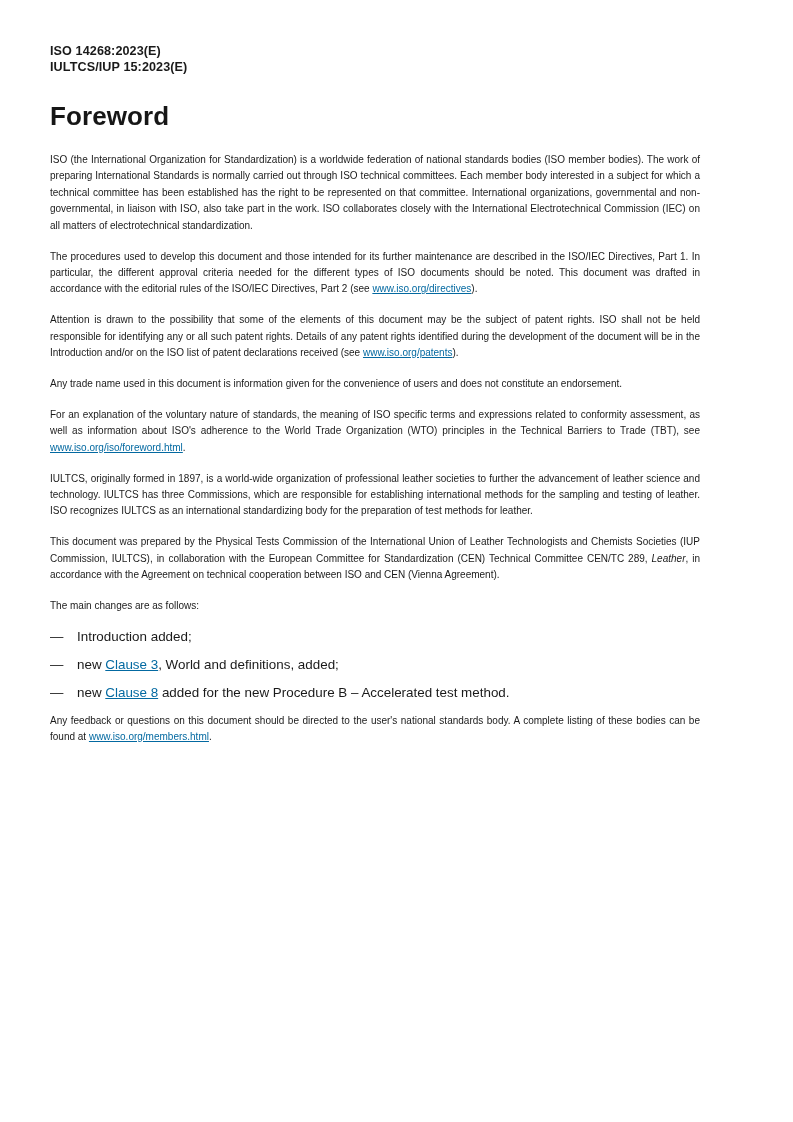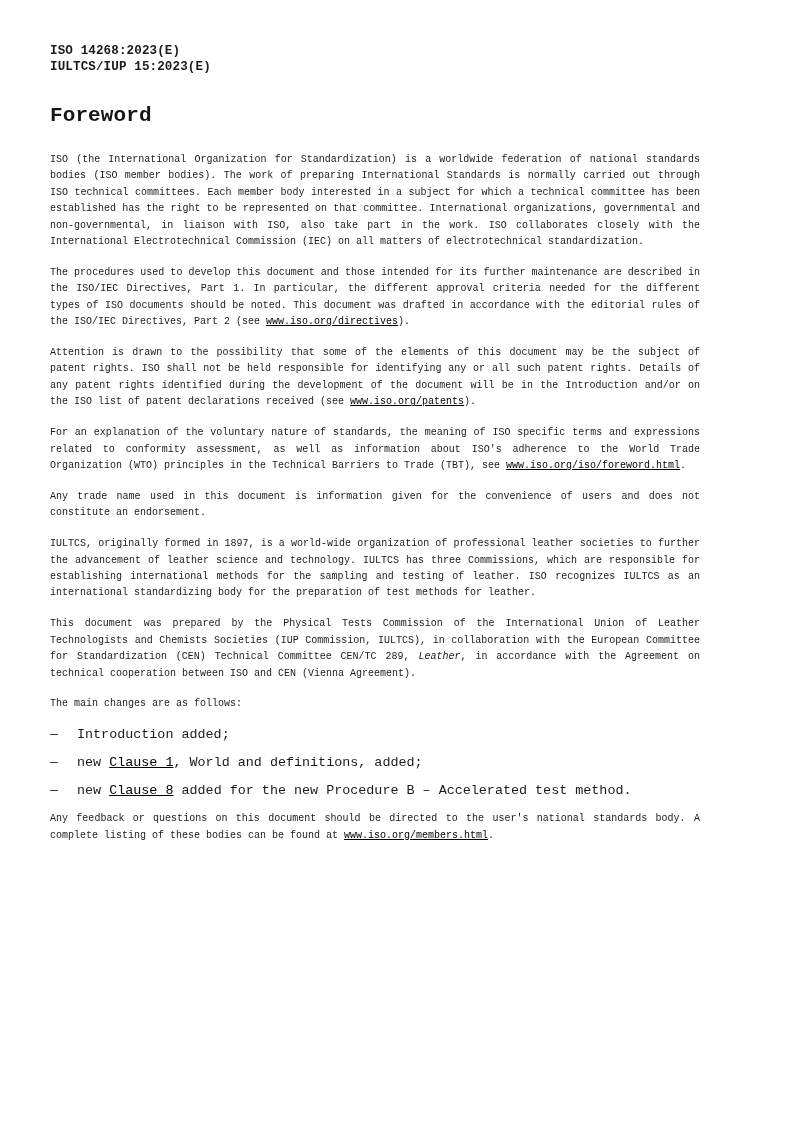--- a/index.html
+++ b/index.html
@@ -5,21 +5,21 @@
   html, body {
     margin: 0;
     padding: 0;
     background: #ffffff;
   }
   .page {
     position: relative;
     width: 793px;
     height: 914px;
     background: #ffffff;
-    font-family: Liberation Mono, monospace;
+    font-family: Liberation Sans, sans-serif;
     color: #1a1a1a;
     overflow: hidden;
     box-sizing: border-box;
   }
   .doc-header {
     position: absolute;
     left: 50px;
     top: 44px;
     font-weight: bold;
     font-size: 12.6px;
@@ -30,40 +30,40 @@
   .doc-header div { white-space: nowrap; }
 
   .content {
     position: absolute;
     left: 50px;
     top: 104px;
     width: 650px;
   }
 
   h1.foreword {
-    font-size: 21px;
+    font-size: 26px;
     font-weight: bold;
     margin: 0 0 24px 0;
     line-height: 24px;
     letter-spacing: 0.1px;
     color: #161616;
   }
 
   p.para {
     font-size: 10px;
     line-height: 16.4px;
     margin: 0 0 14.5px 0;
     text-align: justify;
     text-justify: inter-word;
     color: #1a1a1a;
     hyphens: none;
   }
 
   a.link {
-    color: #000000;
+    color: #0369a1;
     text-decoration: underline;
     text-underline-offset: 1px;
   }
 
   em.ital { font-style: italic; }
 
   ul.changes {
     list-style: none;
     margin: 0;
     padding: 0;
@@ -110,37 +110,37 @@
   <div class="content">
 
     <h1 class="foreword">Foreword</h1>
 
     <p class="para">ISO (the International Organization for Standardization) is a worldwide federation of national standards bodies (ISO member bodies). The work of preparing International Standards is normally carried out through ISO technical committees. Each member body interested in a subject for which a technical committee has been established has the right to be represented on that committee. International organizations, governmental and non-governmental, in liaison with ISO, also take part in the work. ISO collaborates closely with the International Electrotechnical Commission (IEC) on all matters of electrotechnical standardization.</p>
 
     <p class="para"><span>The procedures used to develop this document and those intended for its further maintenance are described in the ISO/IEC Directives, Part 1. In particular, the different approval criteria needed for the different types of ISO documents should be noted. This document was drafted in accordance with the editorial rules of the ISO/IEC Directives, Part 2 (see </span><a class="link" href="#">www.iso.org/directives</a><span>).</span></p>
 
     <p class="para"><span>Attention is drawn to the possibility that some of the elements of this document may be the subject of patent rights. ISO shall not be held responsible for identifying any or all such patent rights. Details of any patent rights identified during the development of the document will be in the Introduction and/or on the ISO list of patent declarations received (see </span><a class="link" href="#">www.iso.org/patents</a><span>).</span></p>
 
+    <p class="para">Any trade name used in this document is information given for the convenience of users and does not constitute an endorsement.</p>
+
     <p class="para"><span>For an explanation of the voluntary nature of standards, the meaning of ISO specific terms and expressions related to conformity assessment, as well as information about ISO's adherence to the World Trade Organization (WTO) principles in the Technical Barriers to Trade (TBT), see </span><a class="link" href="#">www.iso.org/iso/foreword.html</a><span>.</span></p>
-
-    <p class="para">Any trade name used in this document is information given for the convenience of users and does not constitute an endorsement.</p>
 
     <p class="para">IULTCS, originally formed in 1897, is a world-wide organization of professional leather societies to further the advancement of leather science and technology. IULTCS has three Commissions, which are responsible for establishing international methods for the sampling and testing of leather. ISO recognizes IULTCS as an international standardizing body for the preparation of test methods for leather.</p>
 
     <p class="para"><span>This document was prepared by the Physical Tests Commission of the International Union of Leather Technologists and Chemists Societies (IUP Commission, IULTCS), in collaboration with the European Committee for Standardization (CEN) Technical Committee CEN/TC 289, </span><em class="ital">Leather</em><span>, in accordance with the Agreement on technical cooperation between ISO and CEN (Vienna Agreement).</span></p>
 
 
     <p class="para">The main changes are as follows:</p>
 
     <ul class="changes">
       <li>
         <span class="dash">—</span><span>Introduction added;</span>
       </li>
       <li>
-        <span class="dash">—</span><span>new </span><a class="link" href="#">Clause 1</a><span>, World and definitions, added;</span>
+        <span class="dash">—</span><span>new </span><a class="link" href="#">Clause 3</a><span>, World and definitions, added;</span>
       </li>
       <li>
         <span class="dash">—</span><span>new </span><a class="link" href="#">Clause 8</a><span> added for the new Procedure B – Accelerated test method.</span>
       </li>
     </ul>
 
     <p class="para" style="margin-top:3px;"><span>Any feedback or questions on this document should be directed to the user's national standards body. A complete listing of these bodies can be found at </span><a class="link" href="#">www.iso.org/members.html</a><span>.</span></p>
 
   </div>
 

